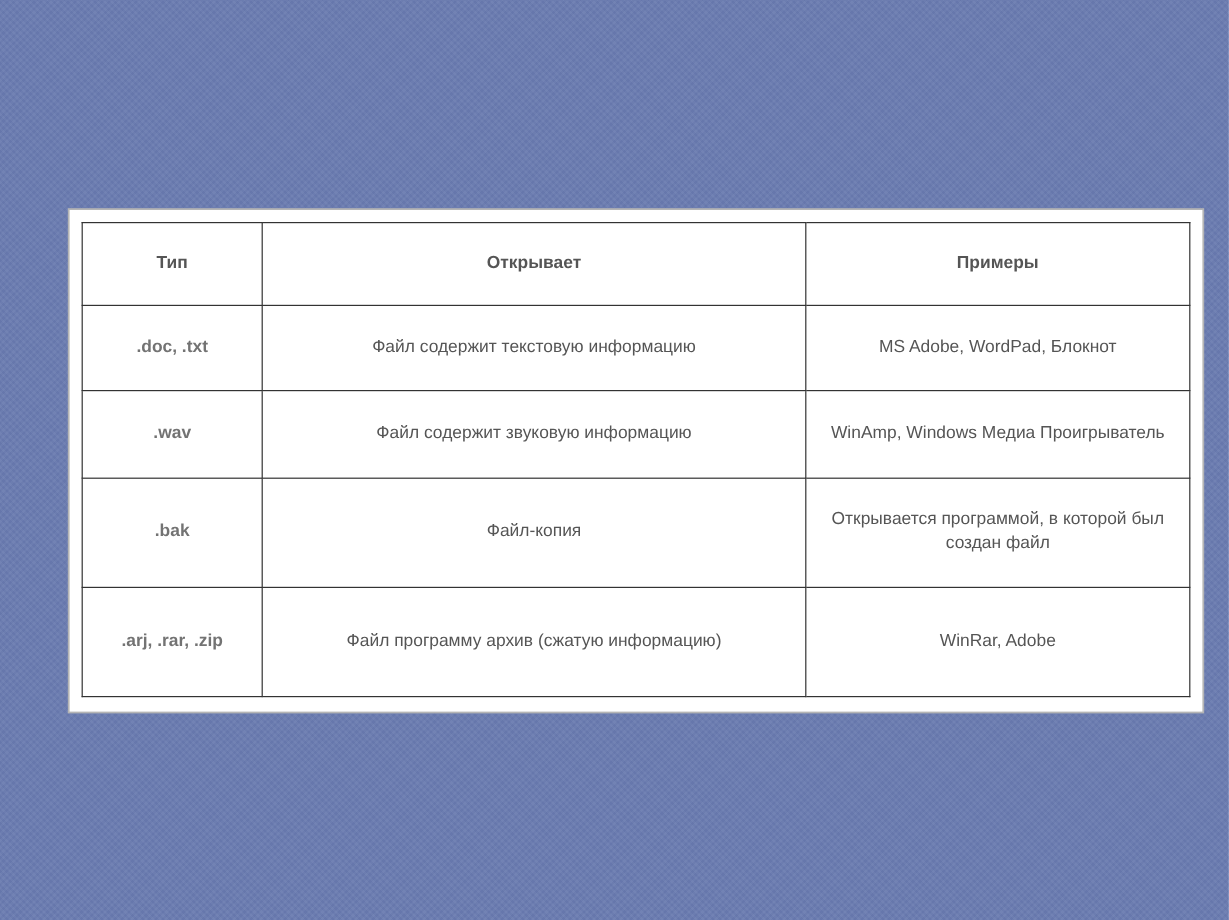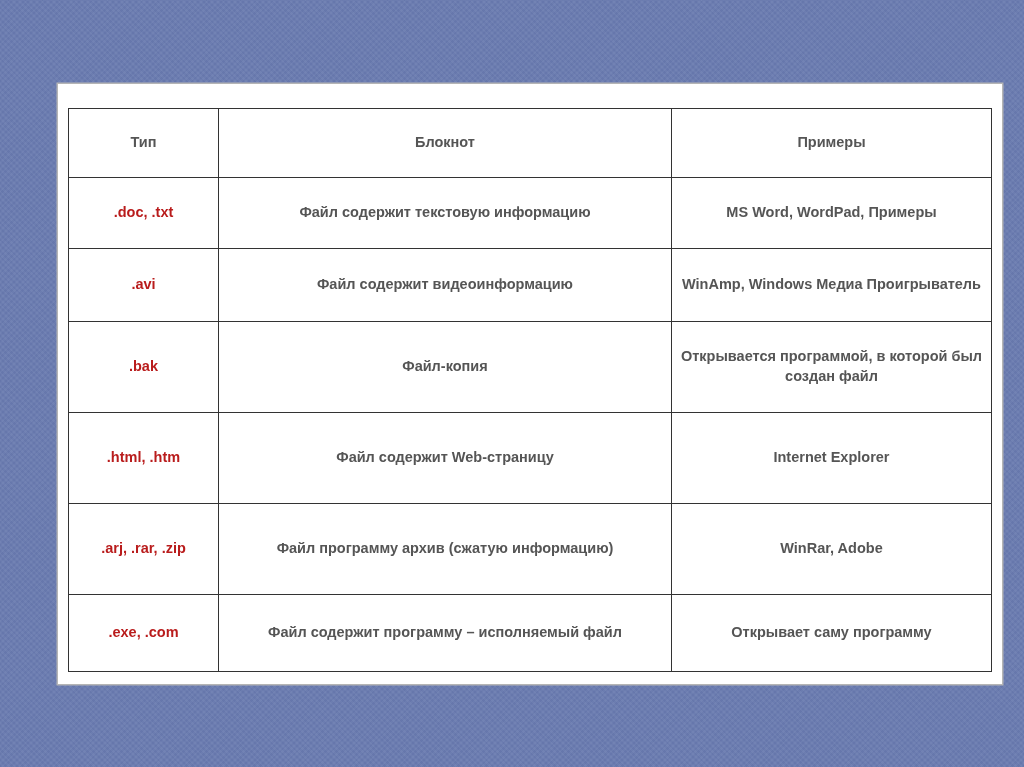--- a/index.html
+++ b/index.html
@@ -22,21 +22,21 @@
     font-family: Verdana, Geneva, Tahoma, sans-serif;
     font-size: 14.5px;
     color: #555;
     display: flex;
     align-items: center;
     justify-content: center;
   }
   .card {
     background: #fff;
     width: 924px;
-    padding: 24px 10px 12px 10px;
+    padding: 10px 10px 12px 10px;
     box-shadow: 0 0 0 1.5px #b5b5b5;
     margin-left: 36px;
   }
   table {
     width: 100%;
     border-collapse: collapse;
     table-layout: fixed;
   }
   col.c1 { width: 150px; }
   col.c2 { width: auto; }
@@ -48,78 +48,67 @@
     padding: 10px 8px;
     line-height: 1.35;
   }
   th {
     font-weight: bold;
     height: 48px;
     color: #555;
   }
   td {
     height: 56px;
-    font-weight: bold;
   }
   tbody tr:nth-child(1) td { height: 50px; }
   tbody tr:nth-child(2) td { height: 52px; }
   tbody tr:nth-child(3) td { height: 70px; }
   tbody tr:nth-child(4) td { height: 70px; }
   tbody tr:nth-child(5) td { height: 70px; }
   tbody tr:nth-child(6) td { height: 56px; }
   tbody tr:nth-child(7) td { height: 52px; }
   tbody tr:nth-child(8) td { height: 64px; }
   td.type {
     font-weight: bold;
-    color: #b91c1c;
+    color: #737373;
   }
 </style>
 </head>
 <body>
 
 <div class="card">
   <table>
     <colgroup>
       <col class="c1">
         <col class="c2">
         <col class="c3">
     </colgroup>
     <thead>
       <tr>
         <th>Тип</th>
-        <th>Блокнот</th>
+        <th>Открывает</th>
         <th>Примеры</th>
       </tr>
     </thead>
     <tbody>
       <tr>
         <td class="type">.doc,  .txt</td>
         <td>Файл содержит текстовую информацию</td>
-        <td>MS Word, WordPad, Примеры</td>
+        <td>MS Adobe, WordPad, Блокнот</td>
       </tr>
       <tr>
-        <td class="type">.avi</td>
-        <td>Файл содержит видеоинформацию</td>
+        <td class="type">.wav</td>
+        <td>Файл содержит звуковую информацию</td>
         <td>WinAmp, Windows Медиа Проигрыватель</td>
       </tr>
       <tr>
         <td class="type">.bak</td>
         <td>Файл-копия</td>
         <td>Открывается программой, в которой был создан файл</td>
       </tr>
       <tr>
-        <td class="type">.html, .htm</td>
-        <td>Файл содержит Web-страницу</td>
-        <td>Internet Explorer</td>
-      </tr>
-      <tr>
         <td class="type">.arj, .rar, .zip</td>
         <td>Файл программу архив (сжатую информацию)</td>
         <td>WinRar, Adobe</td>
-      </tr>
-      <tr>
-        <td class="type">.exe, .com</td>
-        <td>Файл содержит программу – исполняемый файл</td>
-        <td>Открывает саму программу</td>
       </tr>
     </tbody>
   </table>
 </div>
 
 </body></html>

